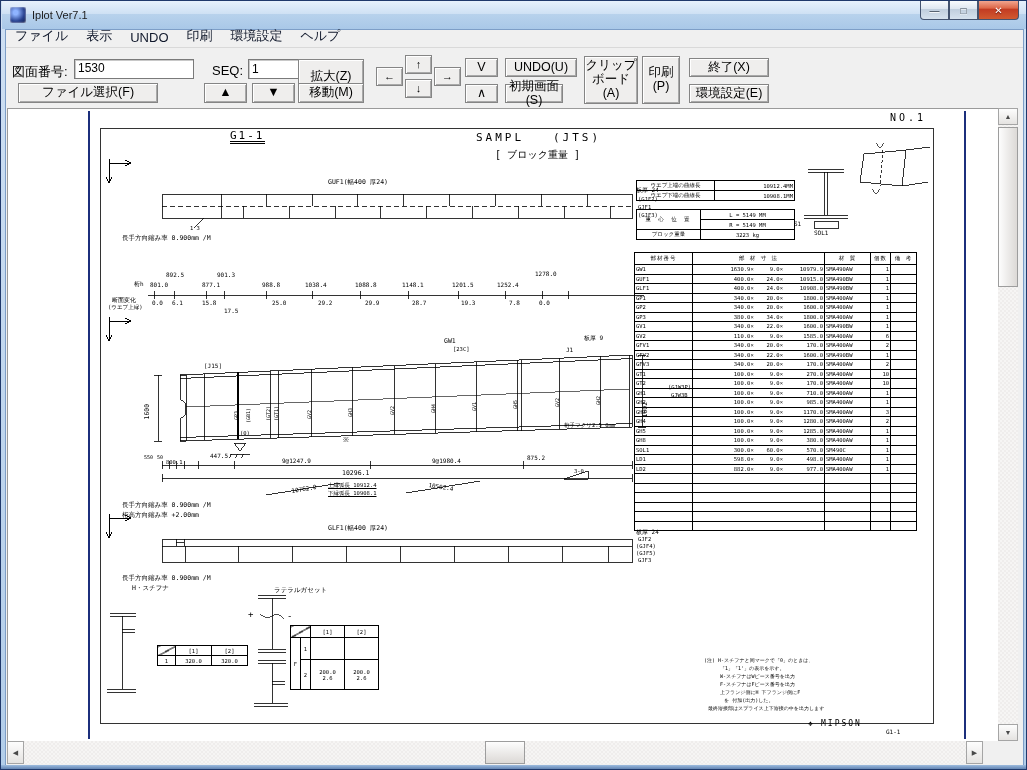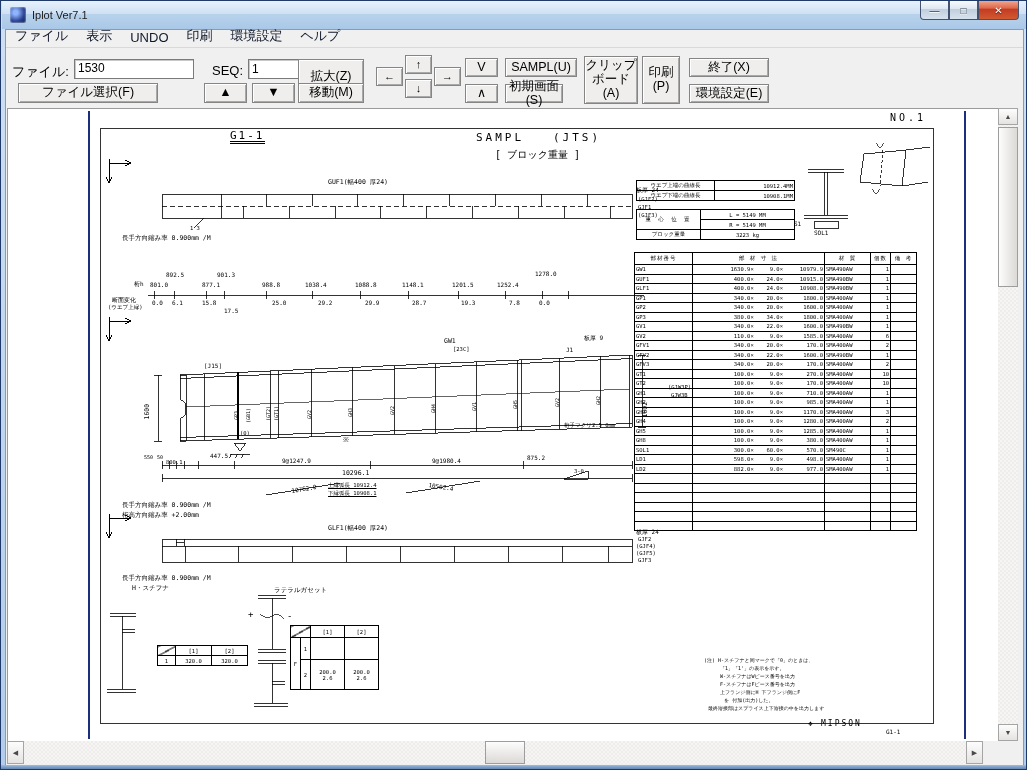--- a/index.html
+++ b/index.html
@@ -122,39 +122,39 @@
   <div class="menubar" id="menu-items">
       <span class="menu-item">ファイル</span>
       <span class="menu-item">表示</span>
       <span class="menu-item">UNDO</span>
       <span class="menu-item">印刷</span>
       <span class="menu-item">環境設定</span>
       <span class="menu-item">ヘルプ</span>
     </div>
 
   <div class="toolbar">
-    <span class="tlabel" style="left:6px;top:10px">ファイル:</span>
+    <span class="tlabel" style="left:6px;top:10px">図面番号:</span>
     <div class="tinput" style="left:68px;top:6px;width:120px;height:20px">1530</div>
     <span class="tlabel" style="left:206px;top:10px">SEQ:</span>
     <div class="combo" style="left:242px;top:6px;width:106px;height:20px">
       <span class="val">1</span>
       <span class="drop">▼</span>
     </div>
     <div class="btn" style="left:12px;top:30px;width:140px;height:20px">ファイル選択(F)</div>
     <div class="btn" style="left:198px;top:30px;width:43px;height:20px">▲</div>
     <div class="btn" style="left:246px;top:30px;width:43px;height:20px">▼</div>
     <div class="btn" style="left:292px;top:6px;width:66px;height:36px">拡大(Z)</div>
     <div class="btn" style="left:292px;top:30px;width:66px;height:20px">移動(M)</div>
     <div class="btn small-glyph" style="left:399px;top:2px;width:27px;height:19px">↑</div>
     <div class="btn small-glyph" style="left:370px;top:14px;width:27px;height:19px">←</div>
     <div class="btn small-glyph" style="left:428px;top:14px;width:27px;height:19px">→</div>
     <div class="btn small-glyph" style="left:399px;top:26px;width:27px;height:19px">↓</div>
     <div class="btn" style="left:459px;top:5px;width:33px;height:19px">V</div>
     <div class="btn" style="left:459px;top:31px;width:33px;height:19px">∧</div>
-    <div class="btn" style="left:499px;top:5px;width:72px;height:19px">SAMPL(U)</div>
+    <div class="btn" style="left:499px;top:5px;width:72px;height:19px">UNDO(U)</div>
     <div class="btn" style="left:499px;top:31px;width:58px;height:19px">初期画面(S)</div>
     <div class="btn" style="left:578px;top:3px;width:54px;height:48px;flex-direction:column">
       <span>クリップ</span>
       <span>ボード</span>
       <span>(A)</span>
     </div>
     <div class="btn" style="left:636px;top:3px;width:38px;height:48px">印刷(P)</div>
     <div class="btn" style="left:683px;top:5px;width:80px;height:19px">終了(X)</div>
     <div class="btn" style="left:683px;top:31px;width:80px;height:19px">環境設定(E)</div>
   </div>

